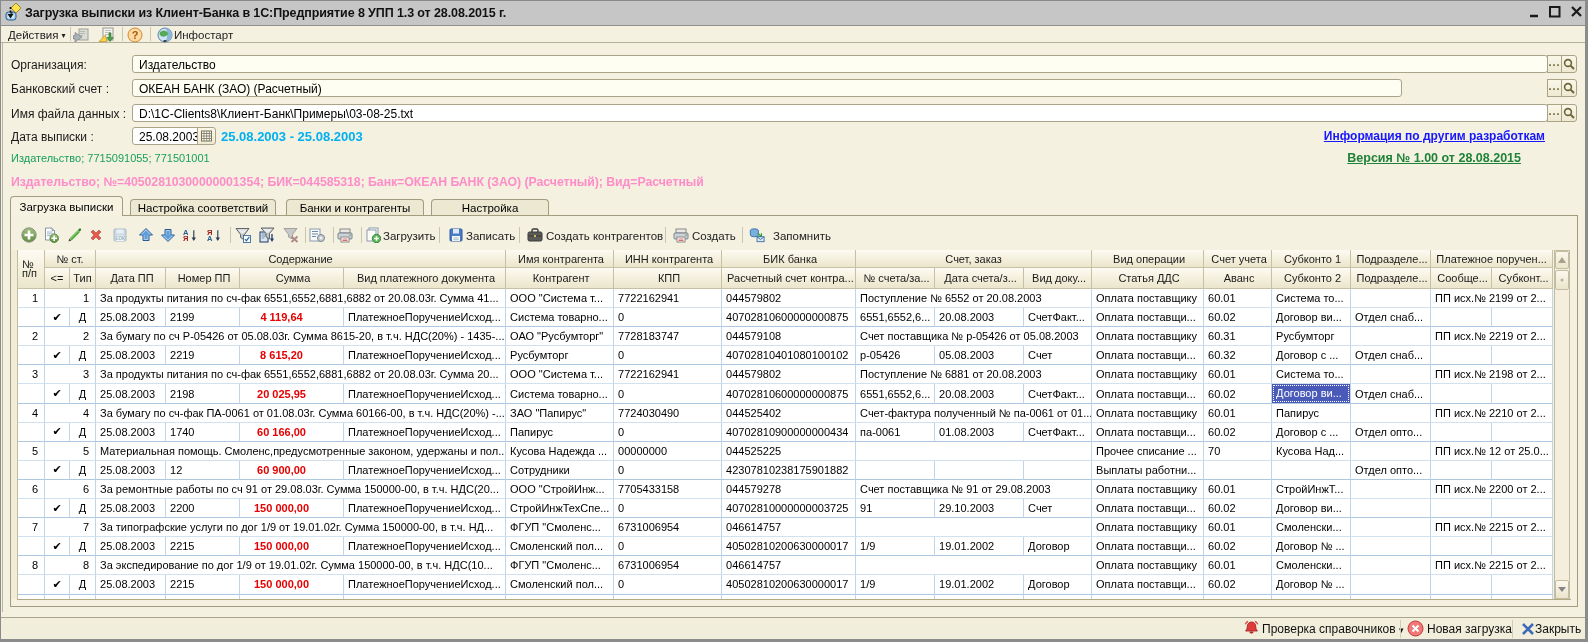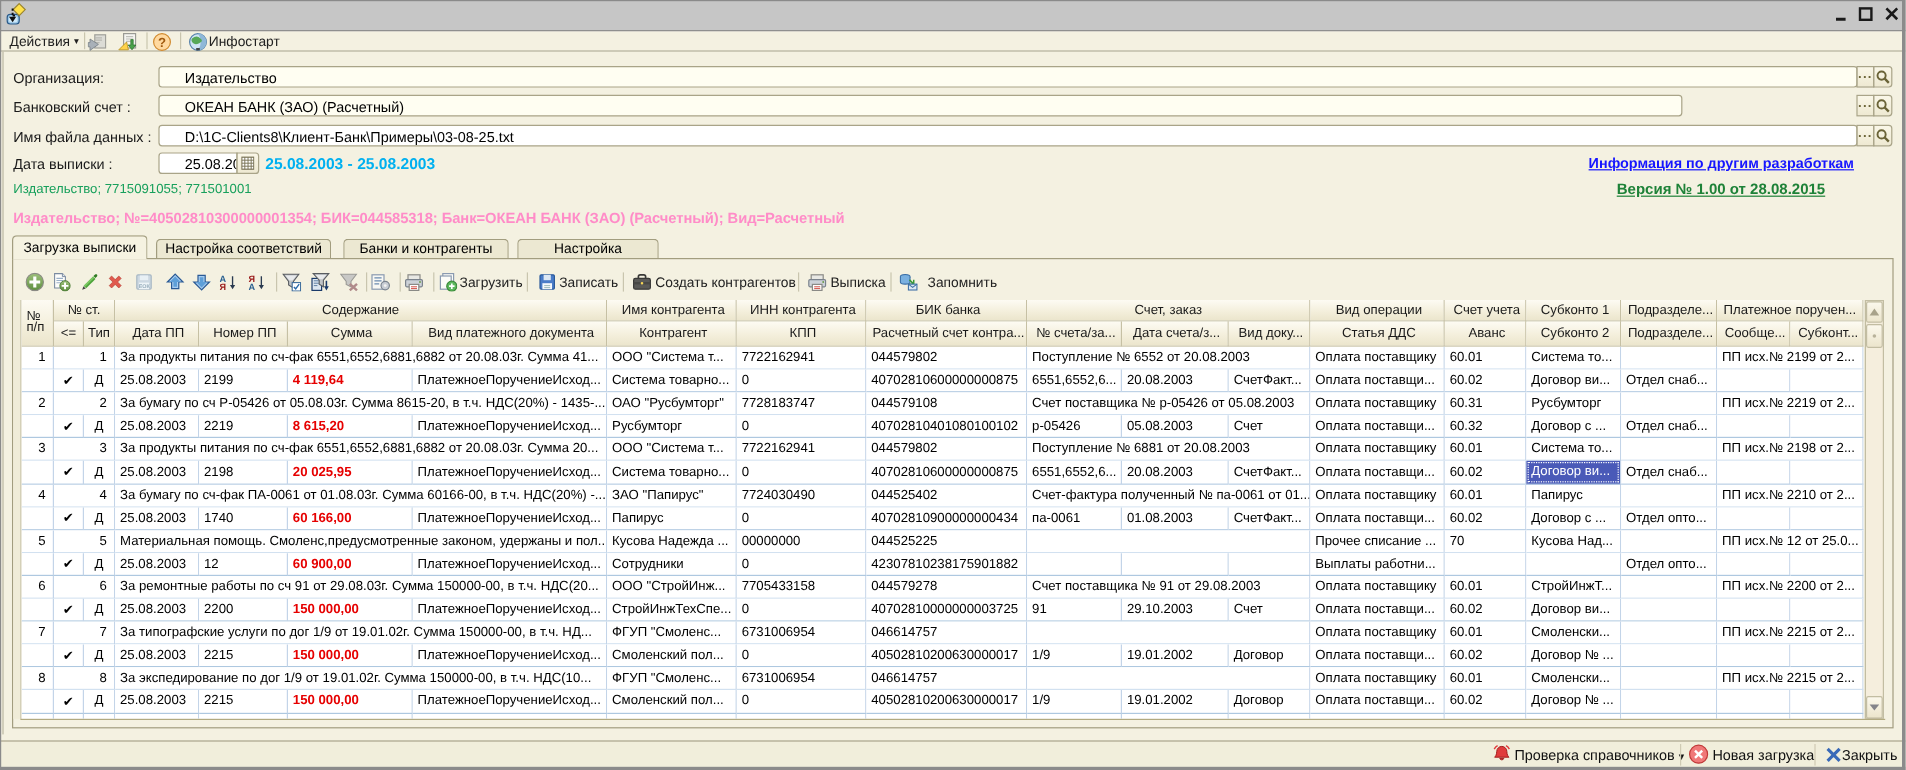--- a/index.html
+++ b/index.html
@@ -7,21 +7,21 @@
 .abs{position:absolute}
 
 #titlebar{position:absolute;left:0;top:0;width:1588px;height:26px;background:#c6c6c6;border-bottom:1px solid #8f8f8f}
 #title{position:absolute;left:25px;top:6px;font-size:12.5px;font-weight:bold;color:#111;letter-spacing:-.1px}
 
 #toolbar{position:absolute;left:0;top:27px;width:1588px;height:16px;background:#f4f1e1;border-bottom:1px solid #b3b09c}
 #toolbar .t{position:absolute;top:2px;font-size:11.5px;color:#222}
 .tsep{position:absolute;top:0px;width:1px;height:14px;background:#c9c5ae}
 
 .lbl{position:absolute;font-size:12px;color:#1a1a1a}
-.fld{position:absolute;left:132px;height:18px;border:1px solid #a9a488;border-radius:3px;background:#fffef2;font-size:12px;padding:2px 4px 0 21px;white-space:nowrap;overflow:hidden}
+.fld{position:absolute;left:132px;height:18px;border:1px solid #a9a488;border-radius:3px;background:#fffef2;font-size:12px;padding:2px 4px 0 6px;white-space:nowrap;overflow:hidden}
 .fbtn{position:absolute;height:18px;border:1px solid #a9a488;background:linear-gradient(#faf7e8,#eee9d2);font-size:11px;font-weight:bold;color:#6b6438;text-align:center}
 .cyan{color:#00b0f0;font-weight:bold;font-size:13px}
 .greenb{color:#18a05c;font-weight:normal;font-size:11px}
 .pinkb{color:#ff8cc8;font-weight:bold;font-size:12.3px;letter-spacing:-.05px}
 .linkb{color:#1616ff;font-weight:bold;font-size:12px;text-decoration:underline}
 .linkg{color:#1e8238;font-weight:bold;font-size:12.5px;text-decoration:underline}
 
 .tab{position:absolute;border:1px solid #a29d7f;border-bottom:none;border-radius:4px 4px 0 0;background:#ece8d2;font-size:11.5px;text-align:center;padding-top:2px;height:16px}
 .tab.act{background:#f5f2e1;height:20px;padding-top:4px;z-index:3}
 #panel{position:absolute;left:10px;top:215px;width:1568px;height:392px;border:1px solid #a29d7f;background:#f4f1e1;z-index:2}
@@ -37,21 +37,21 @@
 .h1 td,.h2 td{height:21px;background:linear-gradient(#fdfbf3,#f3eeda 60%,#ebe5cc);border-right:1px solid #c6c0a4;border-bottom:1px solid #c6c0a4;text-align:center;font-size:11px;color:#1a1a1a;padding:0 2px}
 .h1 td{height:18px}
 td.hl{text-align:center;padding-left:5px}
 td.hnpp{text-align:left;padding-left:4px;line-height:9px;vertical-align:middle}
 .rm td,.rs td,.rf td{height:19.1px;border-right:1px solid #c3d4e8;background:#fff;color:#000}
 .rm td{border-bottom:1px solid #d2e1f0}
 .rs td{border-bottom:1px solid #aec8e0}
 .rf td{height:4px;border-bottom:none}
 td.num{text-align:right;padding-right:6px}
 td.chk{text-align:center;padding:0 1px}
-td.sum{color:#e60000;font-weight:bold;text-align:left;padding-right:24px}
+td.sum{color:#e60000;font-weight:bold;text-align:center;padding-right:24px}
 td.sel{background:#4a5ab8;color:#fff;padding:0}
 .selin{display:block;height:100%;line-height:18px;padding-left:4px;outline:1px dotted #fff;outline-offset:-2px}
 
 #vscroll{position:absolute;left:1543px;top:34px;width:16px;height:349px;background:#f5eedd;border:1px solid #c2bda2}
 .sbtn{position:absolute;left:0;width:14px;height:18px;background:linear-gradient(#fbf8ec,#ece5cc);border:1px solid #c2bda2;border-radius:2px}
 
 #bottombar{position:absolute;left:0;top:617px;width:1588px;height:22px;background:#f1eedb;border-top:1px solid #a9a58c}
 .bbtn{position:absolute;top:4px;font-size:12px;color:#111}
 .bsep{position:absolute;top:2px;width:1px;height:18px;background:#cfcbb4}
 svg{display:block}
@@ -63,20 +63,21 @@
 <div id="frame"></div>
 <div id="titlebar">
  <svg class="abs" style="left:3px;top:1px" width="20" height="20" viewBox="0 0 20 20">
   <rect x="3" y="11" width="10" height="8" rx="2.5" fill="#9cc8e8" stroke="#2a5a8a"></rect>
   <rect x="4.5" y="12.5" width="7" height="5" rx="1.5" fill="#cfe8f8" stroke="none"></rect>
   <path d="M13 2 l5 5 -5 5 -5-5z" fill="#ffe14a" stroke="#9a8530" stroke-width="1"></path>
   <path d="M7.5 6 v6" stroke="#111" stroke-width="1.6" stroke-dasharray="2 1.6"></path>
   <path d="M7.5 12 h2.5" stroke="#111" stroke-width="1.4" stroke-dasharray="2 1.6"></path>
   <path d="M4.5 13 h6 l-3 4.5z" fill="#111"></path>
  </svg>
+ <div id="title">Загрузка выписки из Клиент-Банка в 1С:Предприятие 8 УПП 1.3 от 28.08.2015 г.</div>
  <svg class="abs" style="left:1528px;top:4px" width="56" height="16" viewBox="0 0 56 16">
   <path d="M2 12 h8" stroke="#1a1a1a" stroke-width="2.5"></path>
   <rect x="22" y="3" width="9.5" height="9.5" fill="none" stroke="#1a1a1a" stroke-width="2"></rect>
   <path d="M44 3 l9 9 m0 -9 l-9 9" stroke="#1a1a1a" stroke-width="2.2"></path>
  </svg>
 </div>
 <div id="toolbar">
  <div class="t" style="left:8px">Действия <span style="font-size:8px;position:relative;top:-1px">▾</span></div>
  <div class="tsep" style="left:70px"></div>
  <svg class="abs" style="left:73px;top:0px" width="16" height="16" viewBox="0 0 16 16">
@@ -264,21 +265,21 @@
     </svg>
  <div class="gtxt" style="left:535px">Создать контрагентов</div>
  <div class="gsep" style="left:654px"></div>
  <svg class="gi" style="left:662px" viewBox="0 0 16 16">
       <rect x="3" y="2" width="10" height="4" fill="#e8e8e4" stroke="#8a8a86"></rect>
       <rect x="1" y="6" width="14" height="6" rx="1" fill="#cdd2d8" stroke="#7a828c"></rect>
       <rect x="4" y="10" width="8" height="5" fill="#fff" stroke="#8a8a86"></rect>
       <circle cx="13" cy="8" r=".8" fill="#6a9a4a"></circle>
       <path d="M5.5 12h5M5.5 13.5h5" stroke="#d04a40" stroke-width=".8"></path>
     </svg>
- <div class="gtxt" style="left:681px">Выписка</div>
+ <div class="gtxt" style="left:681px">Создать</div>
  <div class="gsep" style="left:731px"></div>
  <svg class="gi" style="left:738px" width="18" height="16" viewBox="0 0 18 16">
       <ellipse cx="6" cy="3" rx="4.5" ry="2" fill="#7ab0e0" stroke="#3a6ea5"></ellipse>
       <path d="M1.5 3 v5 a4.5 2 0 0 0 9 0 v-5" fill="#7ab0e0" stroke="#3a6ea5"></path>
       <path d="M10 6 l4 4 m0-4 v4 h-4" stroke="#3a9a3a" stroke-width="1.4" fill="none"></path>
       <rect x="9" y="10" width="8" height="5.5" fill="#dce8f4" stroke="#3a6ea5"></rect>
       <path d="M9 10 l4 3 4-3" fill="none" stroke="#3a6ea5"></path>
     </svg>
  <div class="gtxt" style="left:762px">Запомнить</div>
 

